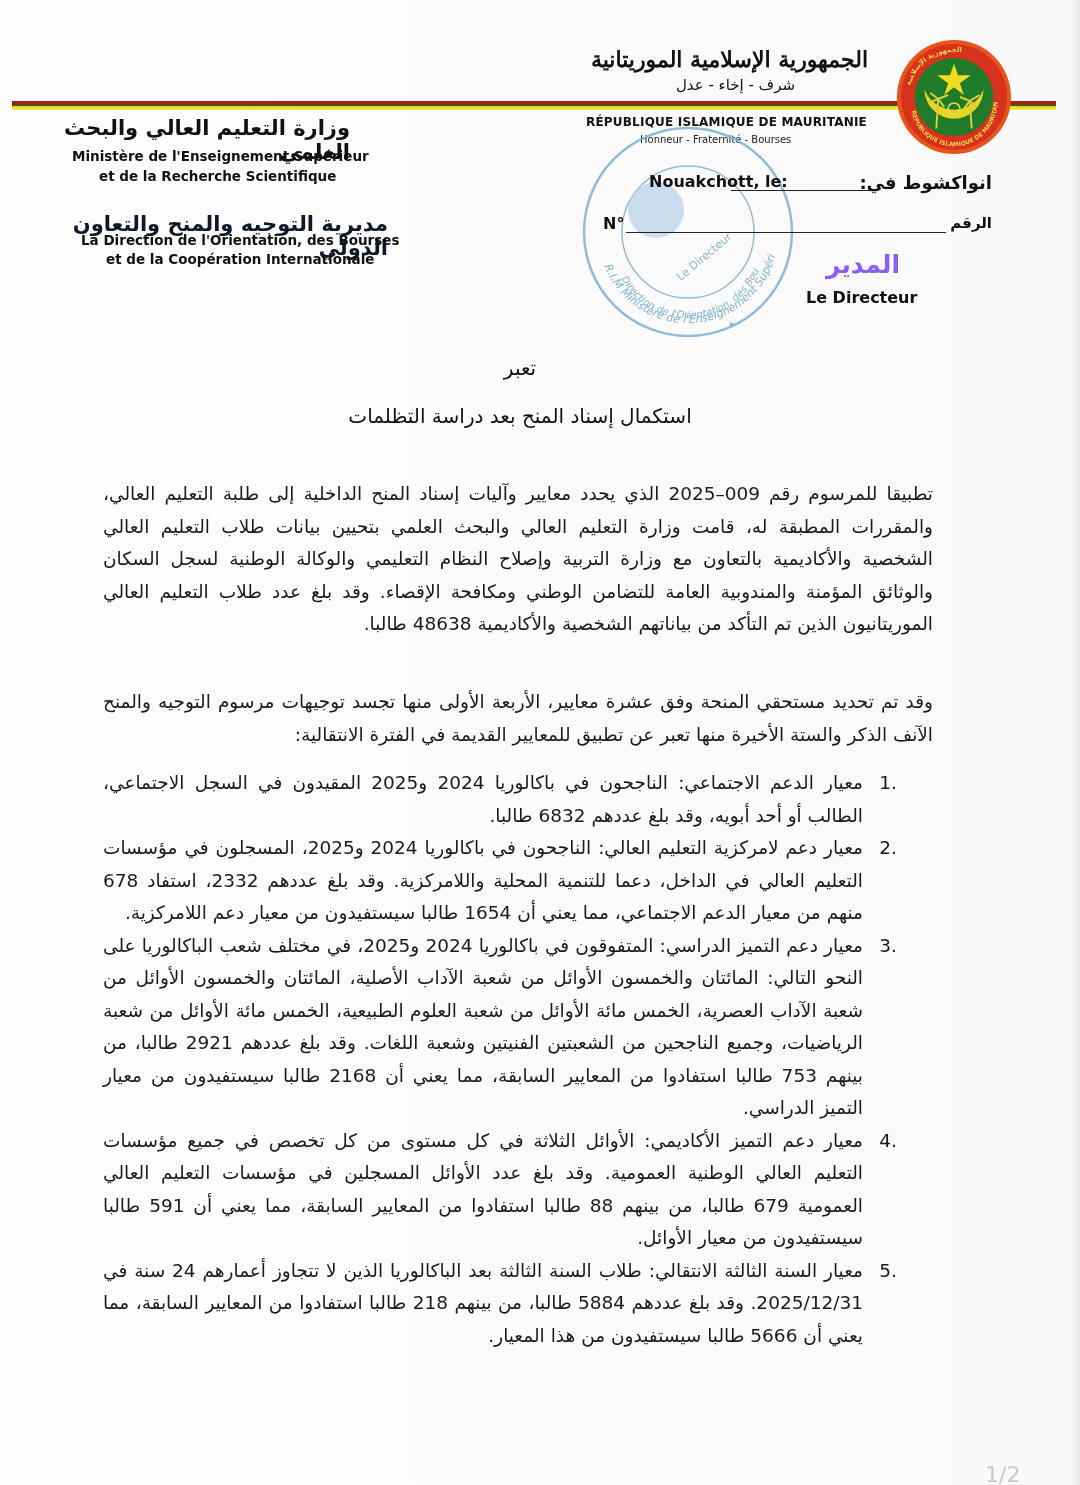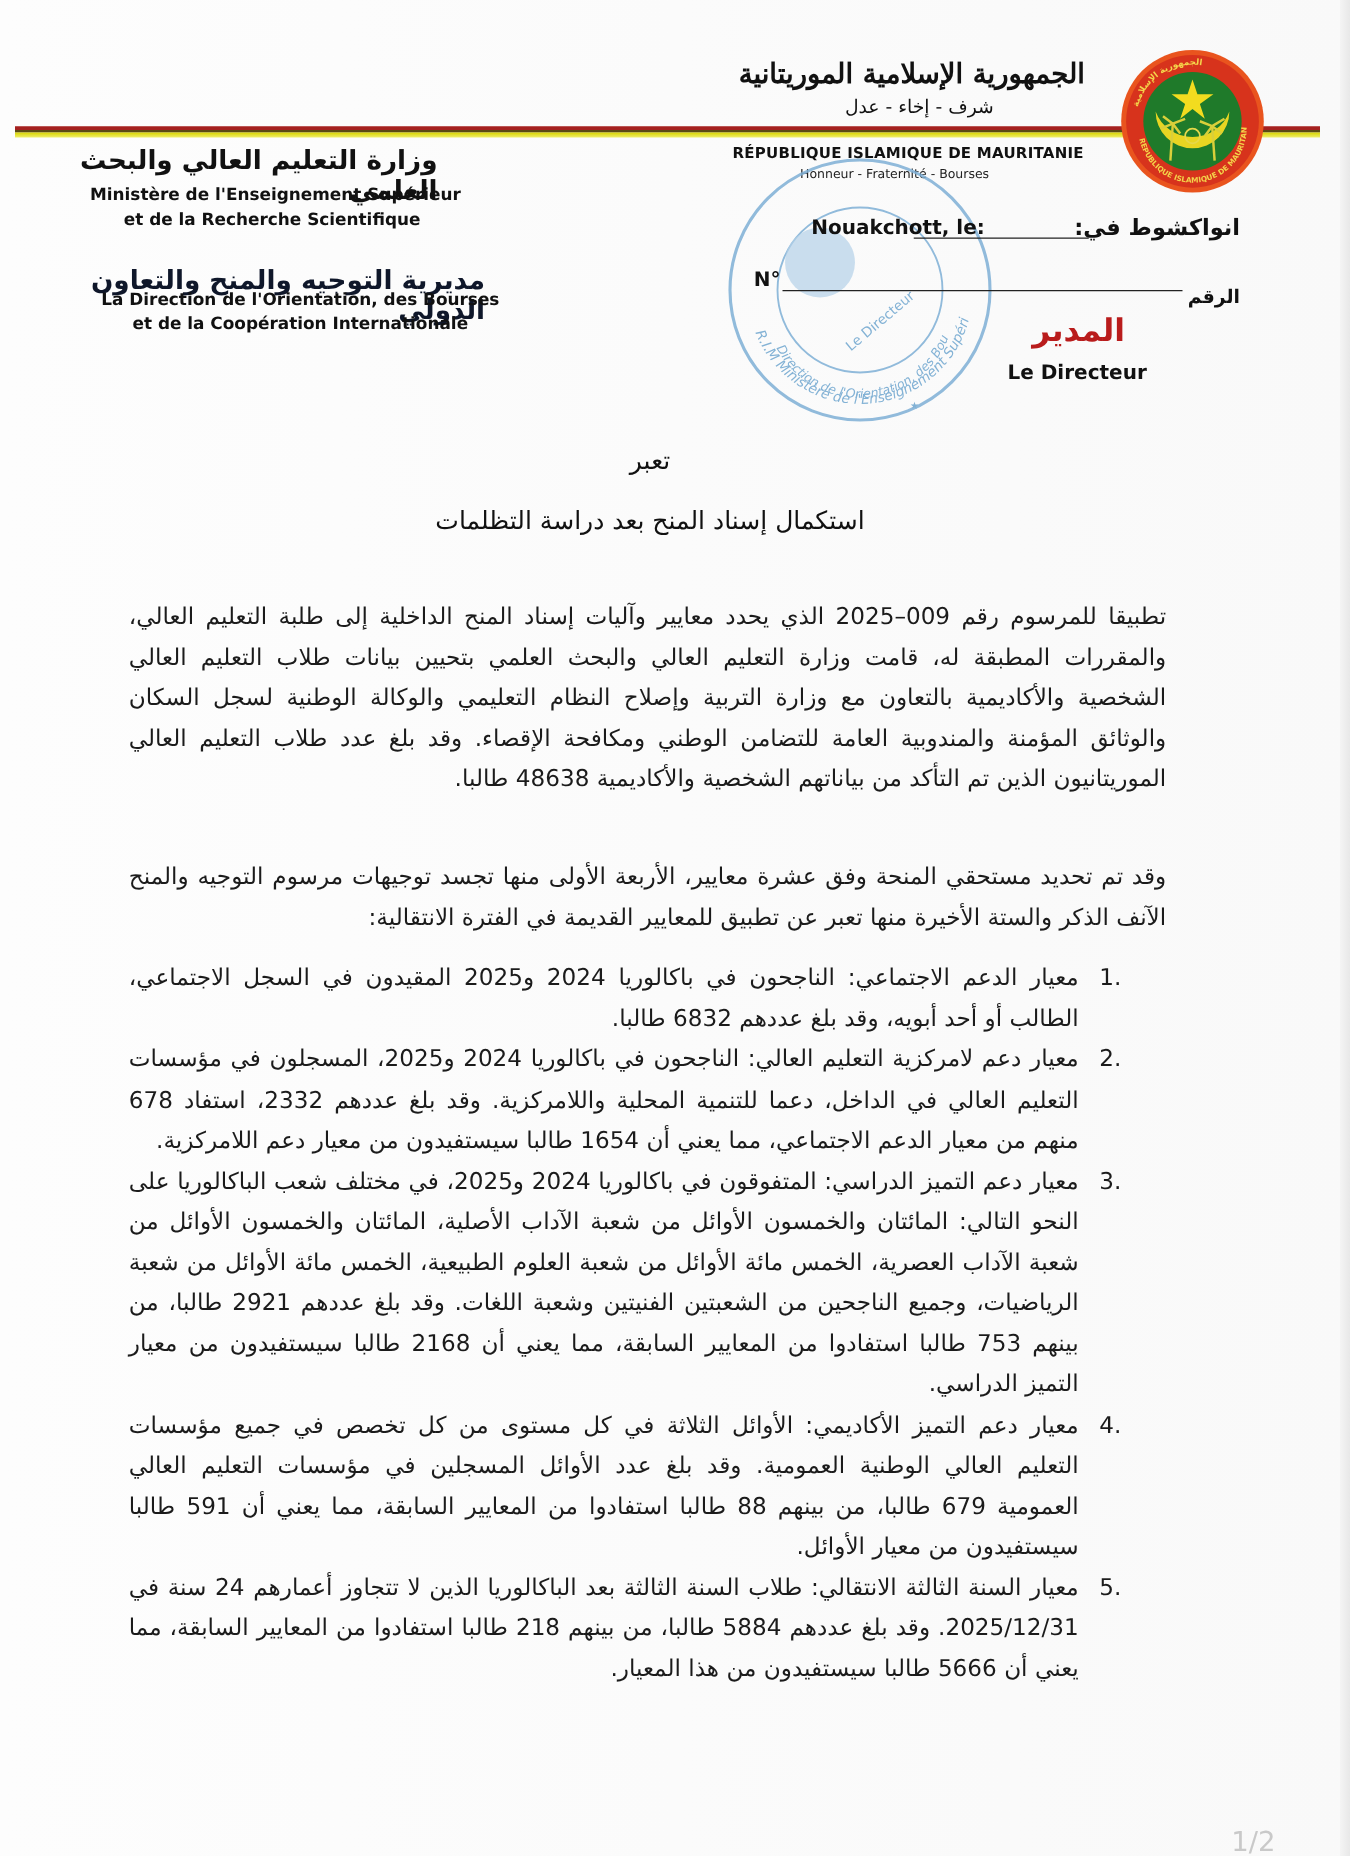--- a/index.html
+++ b/index.html
@@ -31,22 +31,22 @@
   .dir-fr1 { position:absolute; left:81px; top:232px; font-size:13.5px; font-weight:bold; color:#111; }
   .dir-fr2 { position:absolute; left:106px; top:251px; font-size:13.5px; font-weight:bold; color:#111;text-align:right; }
 
   .stamp { position:absolute; left:578px; top:122px; width:220px; height:220px; opacity:0.85; }
 
   .nk-fr { position:absolute; left:601px; top:172px; font-size:16px; font-weight:bold; color:#111;margin-left:48px; }
   .nk-line { position:absolute; left:731px; top:190px; width:140px; border-bottom:1.5px solid #222; }
   .nk-ar { position:absolute; right:88px; top:172px; font-size:18px; font-weight:bold; direction:rtl; color:#111;margin-left:11px; }
   .no-fr { position:absolute; left:603px; top:214px; font-size:16px; font-weight:bold; color:#111; }
   .no-line { position:absolute; left:626px; top:232px; width:320px; border-bottom:1.5px solid #222; }
-  .no-ar { position:absolute; right:88px; top:214px; font-size:15px; font-weight:bold; direction:rtl; color:#111;margin-top:14px; }
-  .dr-ar { position:absolute; right:180px; top:250px; font-size:25px; font-weight:bold; direction:rtl; color:#b91c1c; }
+  .no-ar { position:absolute; right:88px; top:214px; font-size:15px; font-weight:bold; direction:rtl; color:#111; }
+  .dr-ar { position:absolute; right:180px; top:250px; font-size:25px; font-weight:bold; direction:rtl; color:#8b5cf6; }
   .dr-fr { position:absolute; left:806px; top:288px; font-size:16px; font-weight:bold; color:#111; }
 
   .title1 { position:absolute; left:0; width:1040px; text-align:center; top:356px; font-size:20px; direction:rtl; color:#111; }
   .title2 { position:absolute; left:0; width:1040px; text-align:center; top:404px; font-size:20px; direction:rtl; color:#111; }
 
   .body { position:absolute; left:103px; width:830px; direction:rtl; text-align:justify; text-align-last:right; font-size:18.5px; line-height:32.5px; color:#1b1b1b; font-family:"DejaVu Sans", sans-serif; }
   .p1 { top:478px; }
   .p2 { top:686px; }
   ol.criteria { position:absolute; left:103px; width:830px; top:767px; margin:0; padding:0; direction:rtl; list-style:none; font-size:18.5px; line-height:32.5px; color:#1b1b1b; }
   ol.criteria li { position:relative; padding-right:70px; text-align:justify; text-align-last:right; margin-bottom:0px; }

